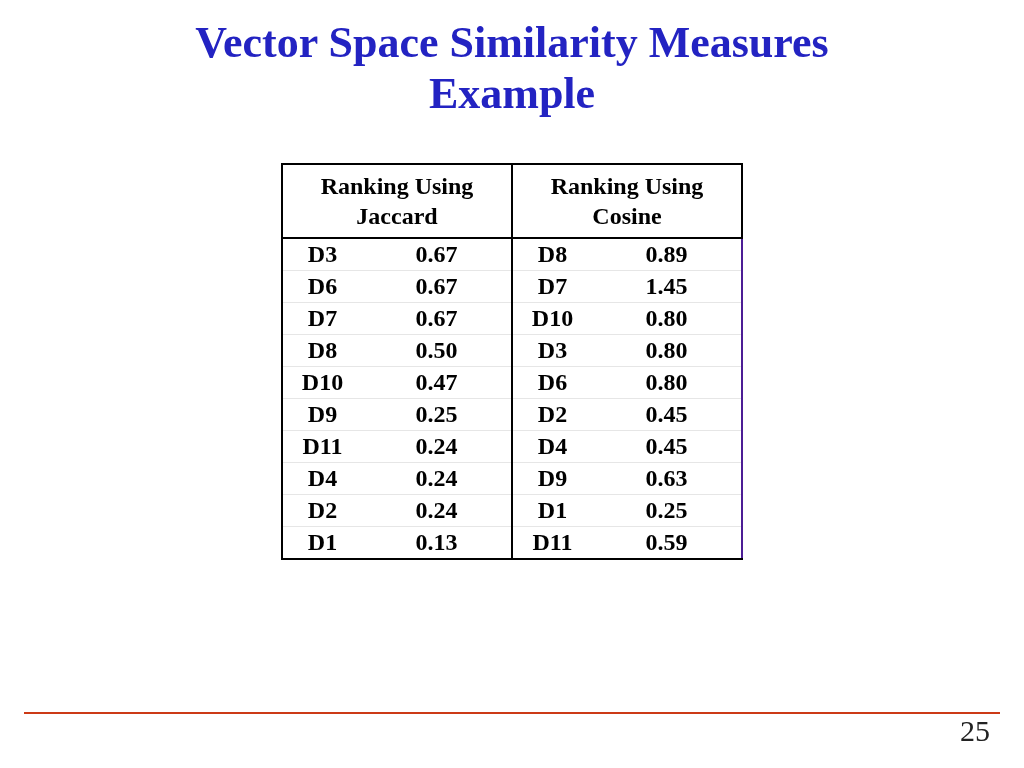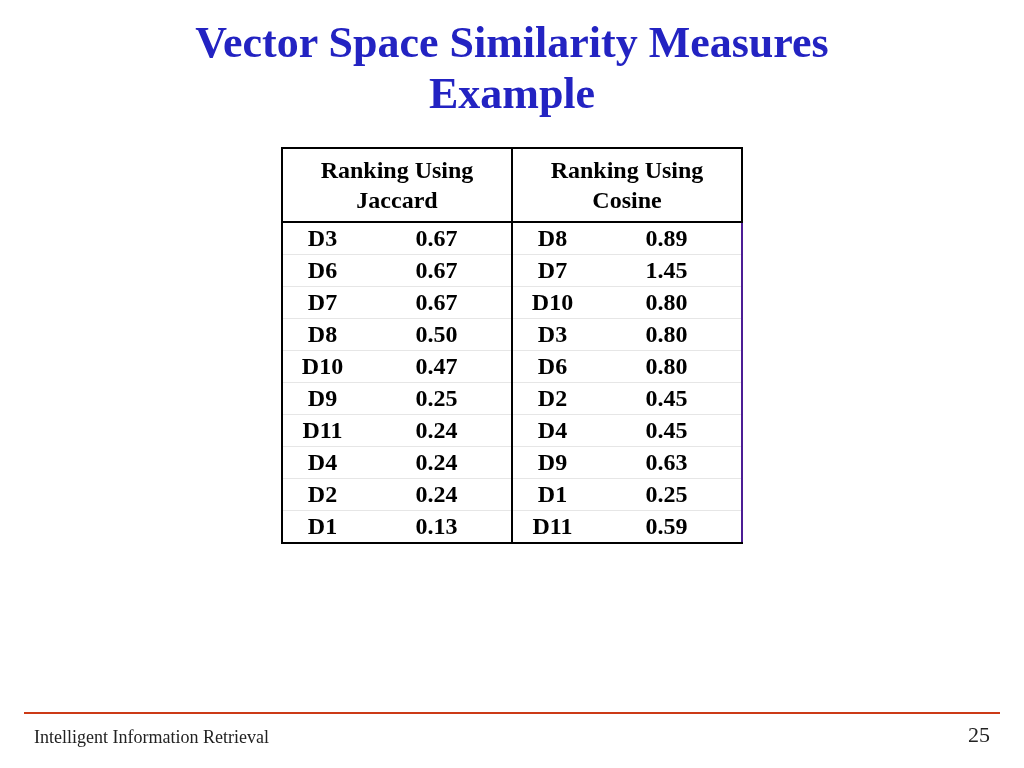--- a/index.html
+++ b/index.html
@@ -15,21 +15,21 @@
       color: #2323c2;
       font-weight: bold;
       font-size: 44px;
       line-height: 1.15;
       padding-top: 18px;
       padding-bottom: 10px;
     }
     .table-wrap {
       display: flex;
       justify-content: center;
-      margin-top: 18px;
+      margin-top: 34px;
     }
     table.rank {
       border-collapse: collapse;
       font-size: 24px;
       color: #000;
     }
     table.rank th, table.rank td {
       font-weight: bold;
       padding: 2px 24px;
       text-align: center;
@@ -66,21 +66,21 @@
       position: absolute;
       left: 34px;
       bottom: 20px;
       font-size: 18px;
       color: #222;
     }
     .page-number {
       position: absolute;
       right: 34px;
       bottom: 20px;
-      font-size: 22px;
+      font-size: 30px;
       color: #222;
     }
   </style>
 </head>
 <body>
 
 <div class="slide">
 
   <div class="title">
     <span>Vector Space Similarity Measures</span><br>
@@ -160,16 +160,15 @@
             <td class="doc-l">D1</td>
             <td class="val-l">0.13</td>
             <td class="doc-r">D11</td>
             <td class="val-r">0.59</td>
           </tr>
       </tbody>
     </table>
   </div>
 
   <div class="footer-rule"></div>
-  <div class="footer-text">Intelligent Information Retrieval</div>
   <div class="page-number">25</div>
 
 </div>
 
 </body></html>

